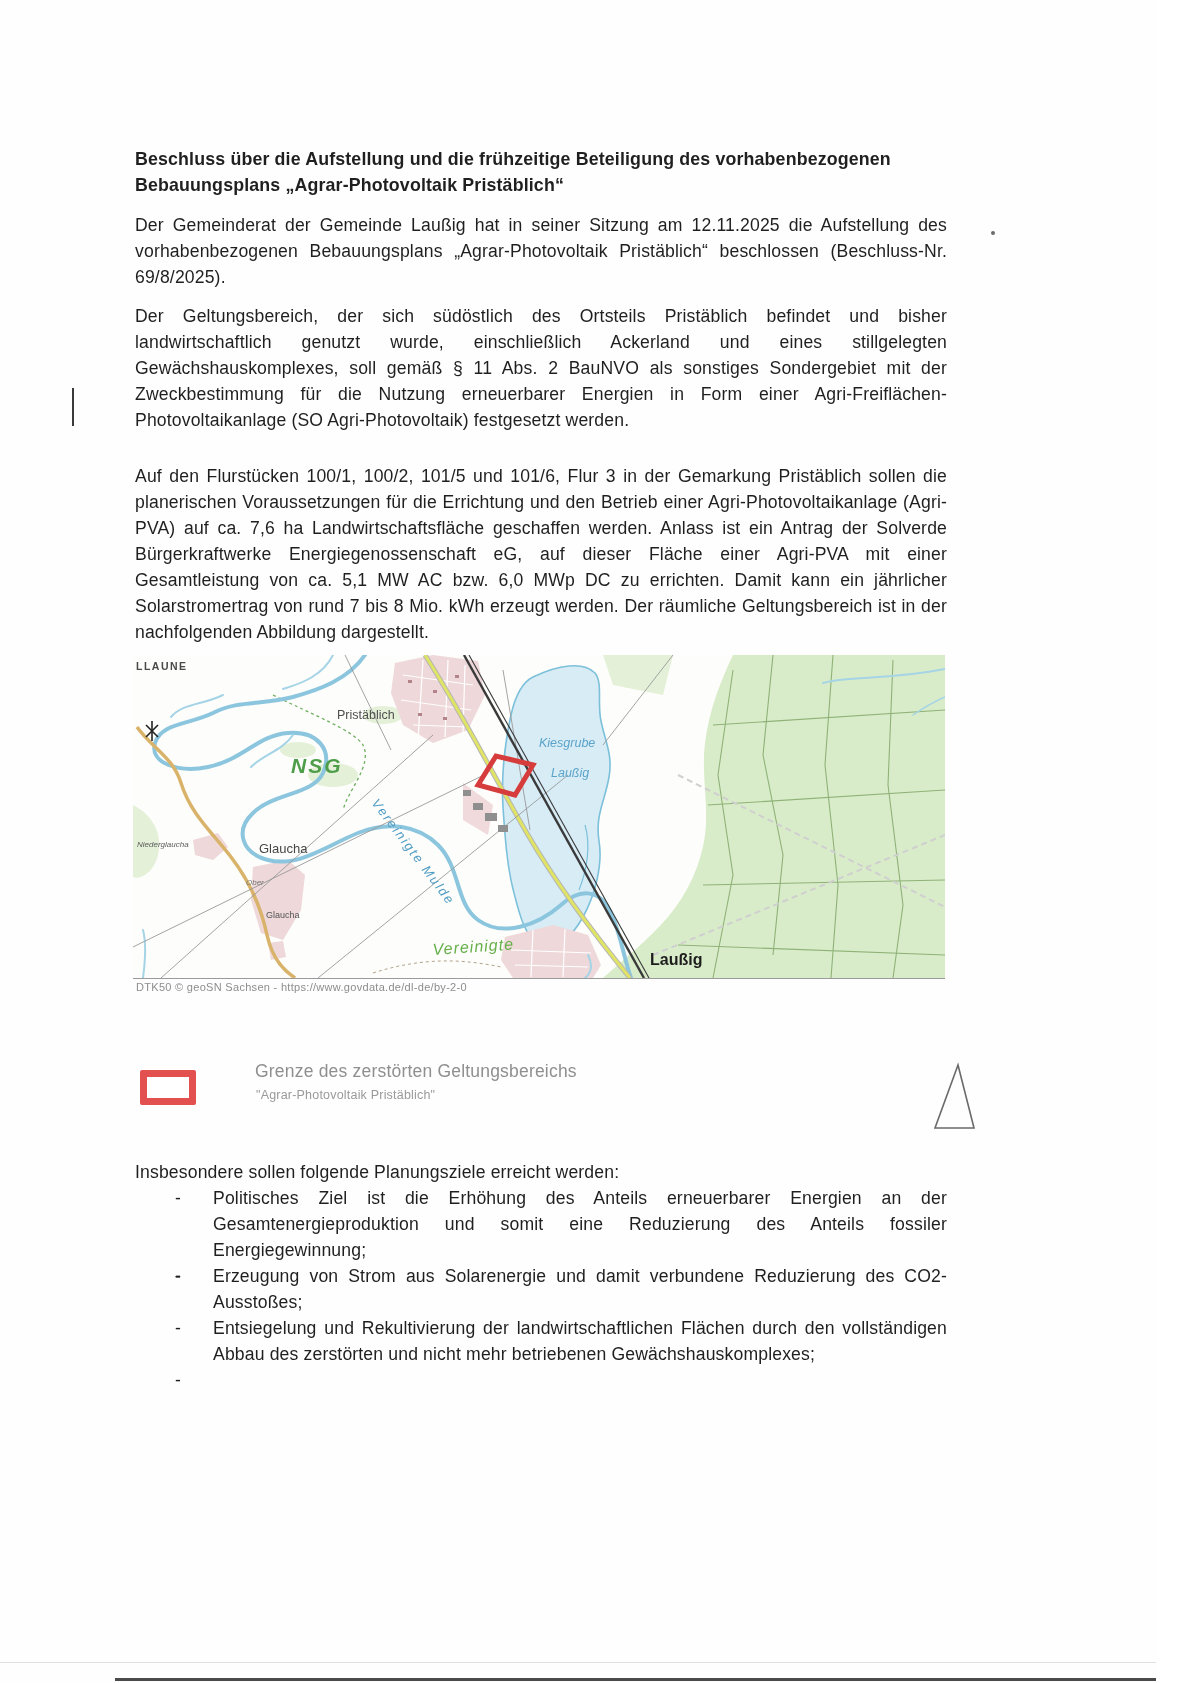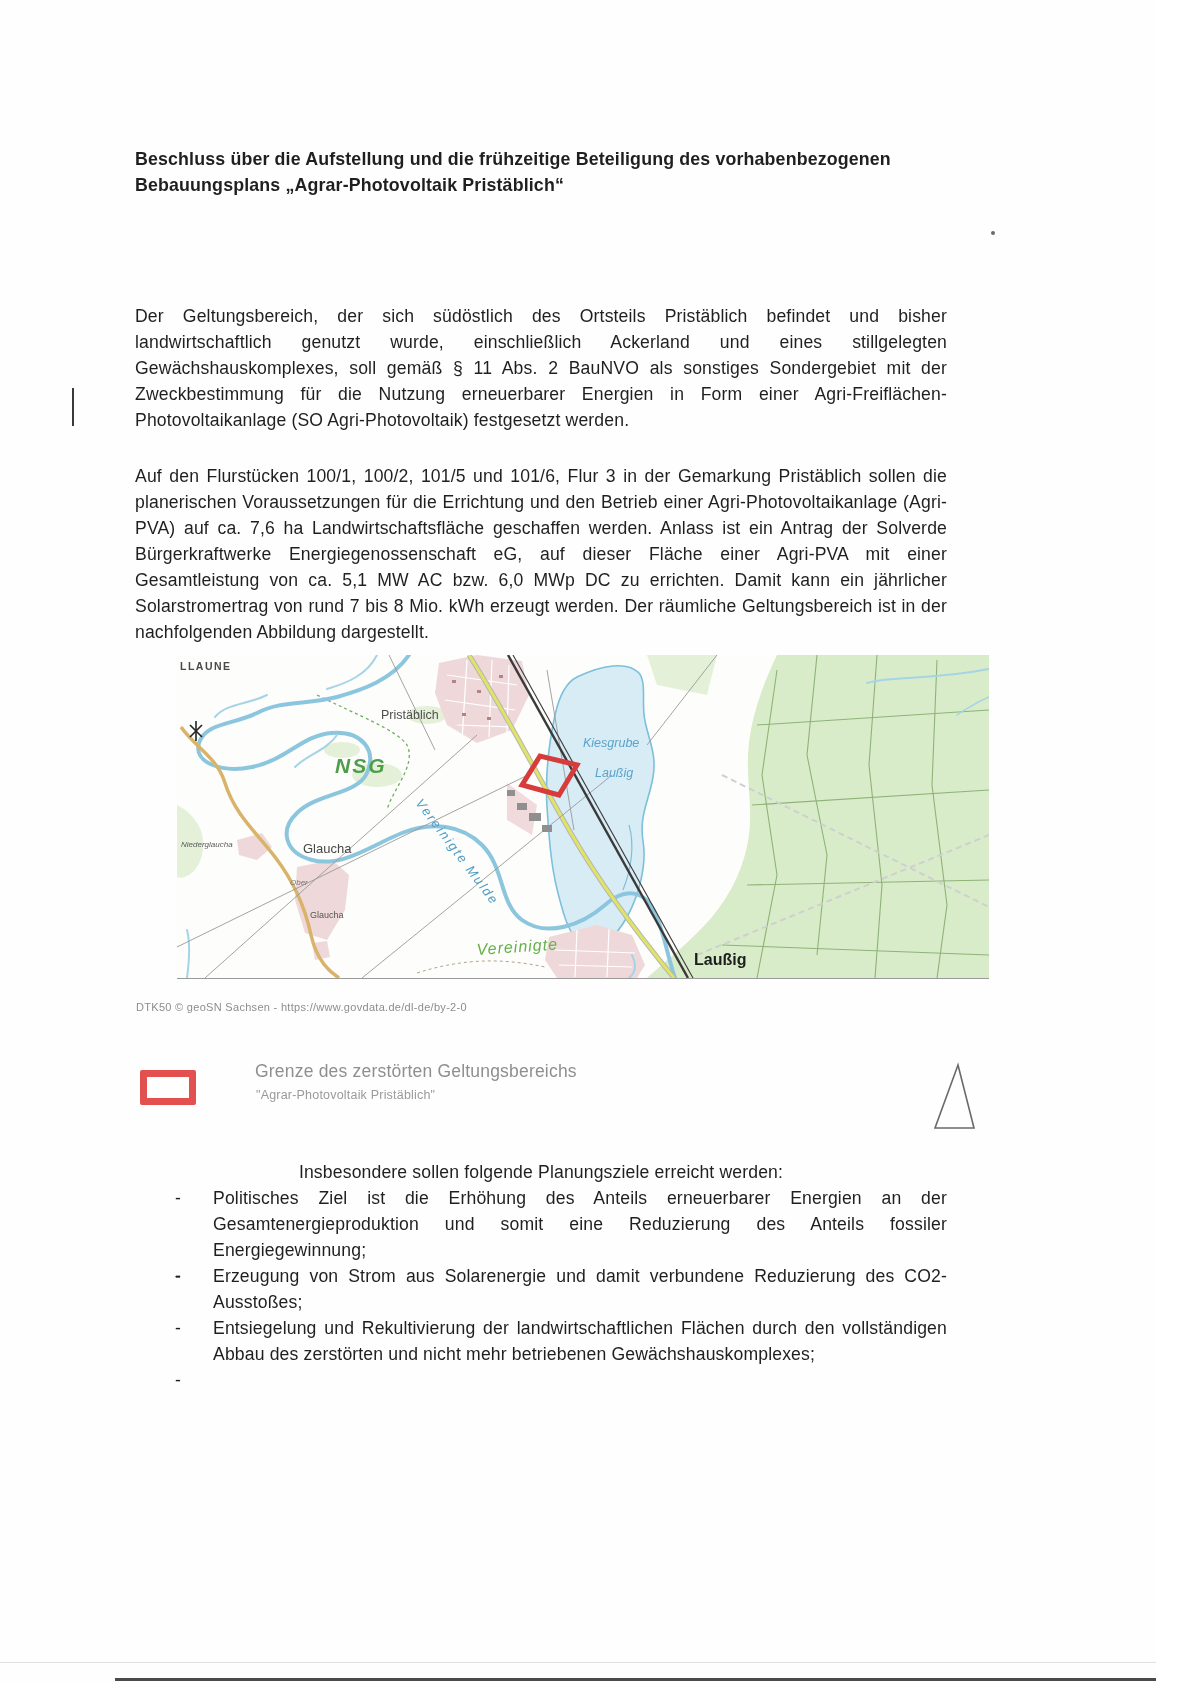--- a/index.html
+++ b/index.html
@@ -13,61 +13,62 @@
   }
   .tblock{
     position:absolute;left:135px;width:812px;
     font-size:17.6px;line-height:26px;
     letter-spacing:.15px;
     text-align:justify;
   }
   .heading{font-weight:bold;text-align:left;font-size:17.8px;}
   .map-wrap{
     position:absolute;left:133px;top:655px;width:812px;height:323px;
-    border-bottom:1px solid #9a9a9a;background:#4d7c0f;margin-left:44px;
+    border-bottom:1px solid #9a9a9a;background:#4d7c0f;
   }
   .map-wrap svg{display:block;width:812px;height:323px;}
   .attribution{
     position:absolute;left:136px;top:981px;
-    font-size:11px;color:#8d8d8d;letter-spacing:.3px;margin-top:20px;
+    font-size:11px;color:#8d8d8d;letter-spacing:.3px;
   }
   .legend-symbol{
     position:absolute;left:140px;top:1070px;
     width:42px;height:21px;
     border:7px solid #e25050;border-radius:2px;background:#fff;
   }
   .legend-label{
     position:absolute;left:255px;top:1061px;
     font-size:17.5px;color:#8f8f8f;letter-spacing:.2px;
   }
   .legend-sublabel{
     position:absolute;left:256px;top:1088px;
     font-size:12.5px;color:#9a9a9a;letter-spacing:.2px;
   }
   .north-arrow{position:absolute;left:928px;top:1062px;}
   .goals{position:absolute;left:135px;top:1159px;width:812px;
     font-size:17.6px;line-height:26px;letter-spacing:.15px;}
-  .goals-intro{text-align:center;}
+  .goals-intro{text-align:left;}
   .goal-item{position:relative;padding-left:78px;text-align:justify;}
   .goal-item .dash{position:absolute;left:40px;top:0;}
   .margin-mark{position:absolute;left:72px;top:388px;width:2px;height:38px;background:#3a3a3a;}
   .dot-artifact{position:absolute;left:991px;top:231px;width:4px;height:4px;border-radius:50%;background:#6b6b6b;}
   .scan-line{position:absolute;left:0;top:1662px;width:1190px;height:1px;background:#e0e0e0;}
   .scan-bar{position:absolute;left:115px;top:1678px;width:1075px;height:3px;background:#4a4a4a;}
 </style>
 </head>
 <body>
 
 <div class="page">
 
   <div class="margin-mark"></div>
   <div class="dot-artifact"></div>
 
   <div class="tblock heading" style="top:146px">Beschluss über die Aufstellung und die frühzeitige Beteiligung des vorhabenbezogenen Bebauungsplans „Agrar-Photovoltaik Pristäblich“</div>
 
+  <div class="tblock" style="top:212px">Der Gemeinderat der Gemeinde Laußig hat in seiner Sitzung am 12.11.2025 die Aufstellung des vorhabenbezogenen Bebauungsplans „Agrar-Photovoltaik Pristäblich“ beschlossen (Beschluss-Nr. 69/8/2025).</div>
 
   <div class="tblock" style="top:303px">Der Geltungsbereich, der sich südöstlich des Ortsteils Pristäblich befindet und bisher landwirtschaftlich genutzt wurde, einschließlich Ackerland und eines stillgelegten Gewächshauskomplexes, soll gemäß § 11 Abs. 2 BauNVO als sonstiges Sondergebiet mit der Zweckbestimmung für die Nutzung erneuerbarer Energien in Form einer Agri-Freiflächen-Photovoltaikanlage (SO Agri-Photovoltaik) festgesetzt werden.</div>
 
   <div class="tblock" style="top:463px">Auf den Flurstücken 100/1, 100/2, 101/5 und 101/6, Flur 3 in der Gemarkung Pristäblich sollen die planerischen Voraussetzungen für die Errichtung und den Betrieb einer Agri-Photovoltaikanlage (Agri-PVA) auf ca. 7,6 ha Landwirtschaftsfläche geschaffen werden. Anlass ist ein Antrag der Solverde Bürgerkraftwerke Energiegenossenschaft eG, auf dieser Fläche einer Agri-PVA mit einer Gesamtleistung von ca. 5,1 MW AC bzw. 6,0 MWp DC zu errichten. Damit kann ein jährlicher Solarstromertrag von rund 7 bis 8 Mio. kWh erzeugt werden. Der räumliche Geltungsbereich ist in der nachfolgenden Abbildung dargestellt.</div>
 
   <div class="map-wrap">
     <svg viewBox="0 0 812 323" xmlns="http://www.w3.org/2000/svg">
 
       <rect x="0" y="0" width="812" height="323" fill="#fdfdfb"></rect>
 

